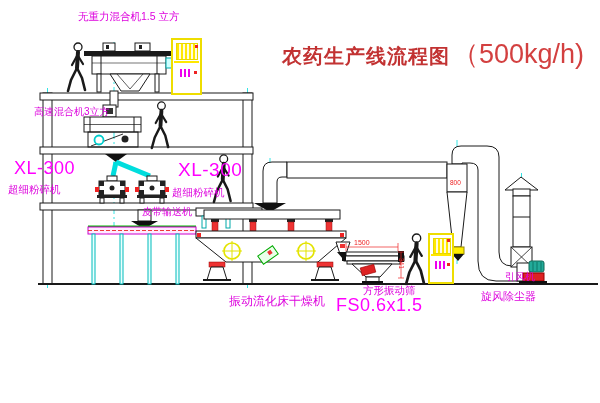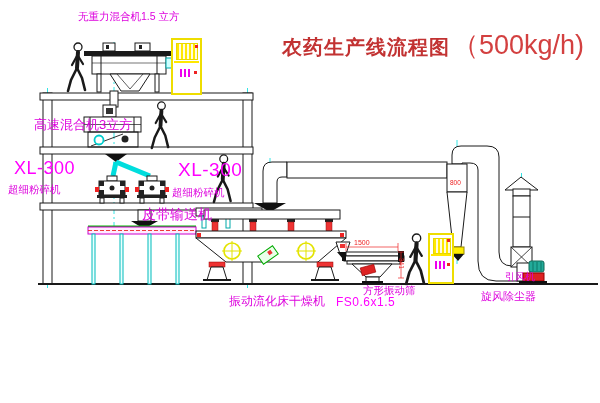--- a/index.html
+++ b/index.html
@@ -258,40 +258,40 @@
 </div>
 
 <div class="cabinet" style="left:428px;top:233px;width:26px;height:51px;">
   <div class="cab-hatch" style="left:3px;top:3px;width:16px;height:14px;"></div>
   <div class="cab-dot" style="right:2px;top:4px;"></div>
   <div class="cab-line" style="top:19px;"></div>
   <div class="cab-bars" style="left:5px;top:26px;"><i></i><i></i><i></i></div>
   <div class="cab-dot" style="right:2px;top:28px;"></div>
 </div>
 
-<div class="lbl" style="left:282px;top:32px;">
+<div class="lbl" style="left:282px;top:41px;">
   <span class="title-zh">农药生产线流程图</span><span class="title-cap">（500kg/h)</span>
 </div>
 
 <div class="lbl m-name" style="left:78px;top:11px;font-size:10.5px;">无重力混合机1.5 立方</div>
 
-<div class="lbl m-name" style="left:34px;top:118px;font-size:13px;">高速混合机3立方</div>
+<div class="lbl m-name" style="left:34px;top:107px;font-size:10px;">高速混合机3立方</div>
 
 <div class="lbl m-model" style="left:14px;top:159px;font-size:18px;">XL-300</div>
 <div class="lbl m-name" style="left:8px;top:184px;font-size:10.5px;">超细粉碎机</div>
 
 <div class="lbl m-model" style="left:178px;top:160px;font-size:19px;">XL-300</div>
 <div class="lbl m-name" style="left:172px;top:187px;font-size:10.5px;">超细粉碎机</div>
 
-<div class="lbl m-name" style="left:142px;top:207px;font-size:14px;">皮带输送机</div>
+<div class="lbl m-name" style="left:142px;top:207px;font-size:10px;">皮带输送机</div>
 
 <div class="lbl m-name" style="left:229px;top:295px;font-size:12px;">振动流化床干燥机</div>
 
 <div class="lbl m-name" style="left:343px;top:285px;font-size:10.5px;margin-left:20px;">方形振动筛</div>
-<div class="lbl m-model" style="left:336px;top:296px;font-size:12px;">FS0.6x1.5</div>
+<div class="lbl m-model" style="left:336px;top:296px;font-size:18px;">FS0.6x1.5</div>
 
 <div class="lbl m-name" style="left:433px;top:291px;font-size:11px;margin-left:48px;">旋风除尘器</div>
 
 <div class="lbl m-name" style="left:505px;top:272px;font-size:10px;">引风机</div>
 
 <div class="lbl dim" style="left:354px;top:239px;font-size:7px;">1500</div>
 <div class="lbl dim" style="left:404px;top:258px;font-size:6.5px;transform:rotate(90deg);transform-origin:left top;">341</div>
 <div class="lbl dim" style="left:450px;top:180px;font-size:6.5px;">800</div>
 
 </div>

